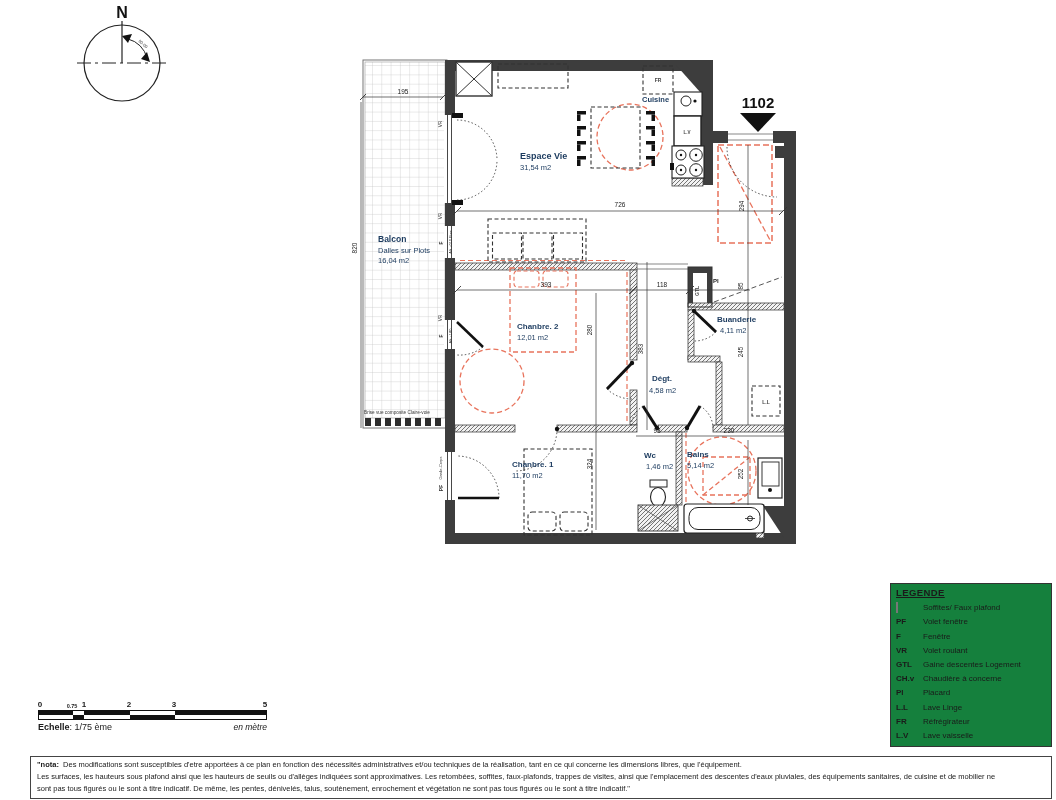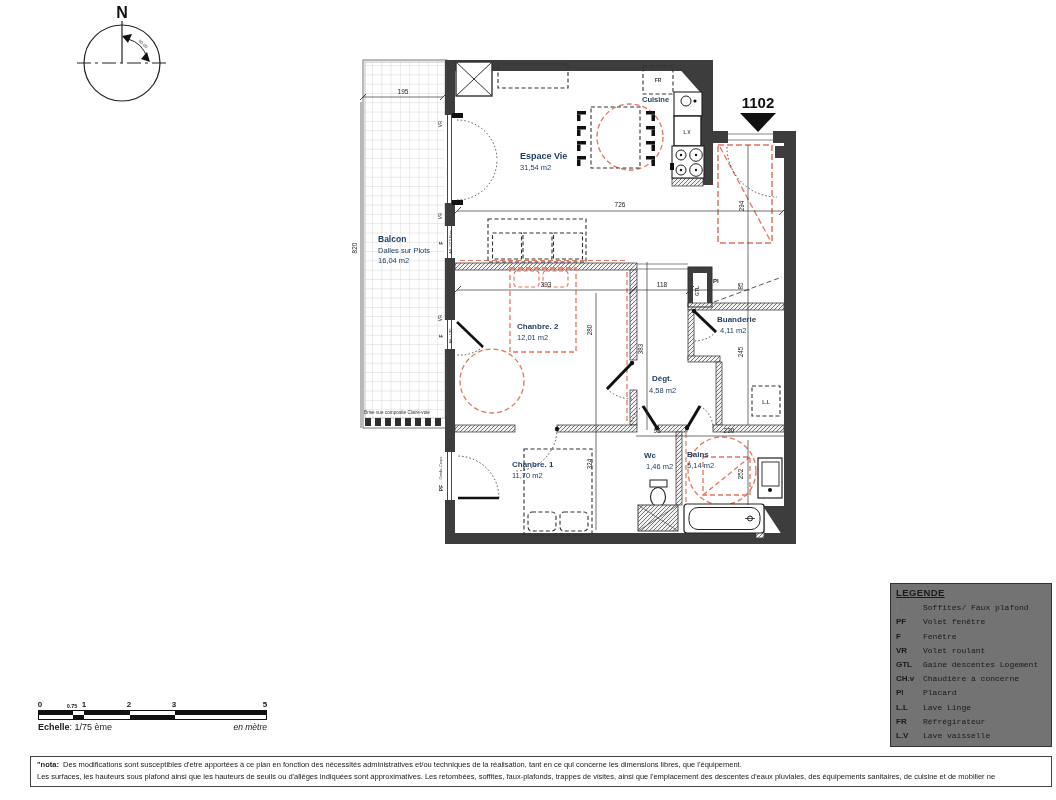--- a/index.html
+++ b/index.html
@@ -7,25 +7,25 @@
           font-family:"Liberation Sans",sans-serif;color:#1a1a1a;}
   svg{position:absolute;left:0;top:0;}
   svg text{font-family:"Liberation Sans",sans-serif;}
   .rn{font-weight:bold;fill:#1b3a5e;}
   .ra{fill:#1b3a5e;}
   .dim{fill:#222;}
   .tiny{fill:#333;}
   .appl{font-weight:bold;fill:#444;}
   
   .legend{position:absolute;left:890px;top:583px;width:162px;box-sizing:border-box;
-          border:1.5px solid #333;background:#737373;padding:3px 5px 6px 5px;}
+          border:1.5px solid #333;background:#15803d;padding:3px 5px 6px 5px;}
   .ltitle{font-size:9.5px;font-weight:bold;text-decoration:underline;letter-spacing:.4px;}
   .lrow{display:flex;align-items:center;margin-top:5.2px;}
   .lkey{width:27px;flex:0 0 27px;font-weight:bold;font-size:8px;}
-  .llab{font-size:8px;font-family:Liberation Mono, monospace;}
+  .llab{font-size:8px;}
   .lswatch{width:24px;height:11px;background:#d9d9d9;border:1px solid #777;margin-right:3px;flex:0 0 24px;}
   
   .scale{position:absolute;left:38px;top:700px;width:228px;}
   .ticks{position:relative;height:10px;font-size:8px;font-weight:bold;}
   .ticks span{position:absolute;transform:translateX(-50%);}
   .t075{font-size:5.5px;top:3px;}
   .bar{width:227px;border:1px solid #111;}
   .brow{display:flex;height:4px;}
   .sb{background:#111;}
   .sw{background:#fff;}
@@ -403,15 +403,16 @@
   </div>
   <div class="caption">
     <span><b>Echelle</b><span>: 1/75 ème</span></span>
     <span class="unitm">en mètre</span>
   </div>
 </div>
 
 <div class="nota">
   <div class="nline"><b>"nota:</b>&nbsp;&nbsp;<span>Des modifications sont susceptibles d'etre apportées à ce plan en fonction des nécessités administratives et/ou techniques de la réalisation, tant en ce qui concerne les dimensions libres, que l'équipement.</span></div>
   <div class="nline"><span>Les surfaces, les hauteurs sous plafond ainsi que les hauteurs de seuils ou d'allèges indiquées sont approximatives. Les retombées, soffites, faux-plafonds, trappes de visites, ainsi que l'emplacement des descentes d'eaux pluviales, des équipements sanitaires, de cuisine et de mobilier ne</span></div>
+  <div class="nline"><span>sont pas tous figurés ou le sont à titre indicatif. De même, les pentes, dénivelés, talus, soutènement, enrochement et végétation ne sont pas tous  figurés ou le sont à titre indicatif."</span></div>
 </div>
 
 </div>
 
 </body></html>

